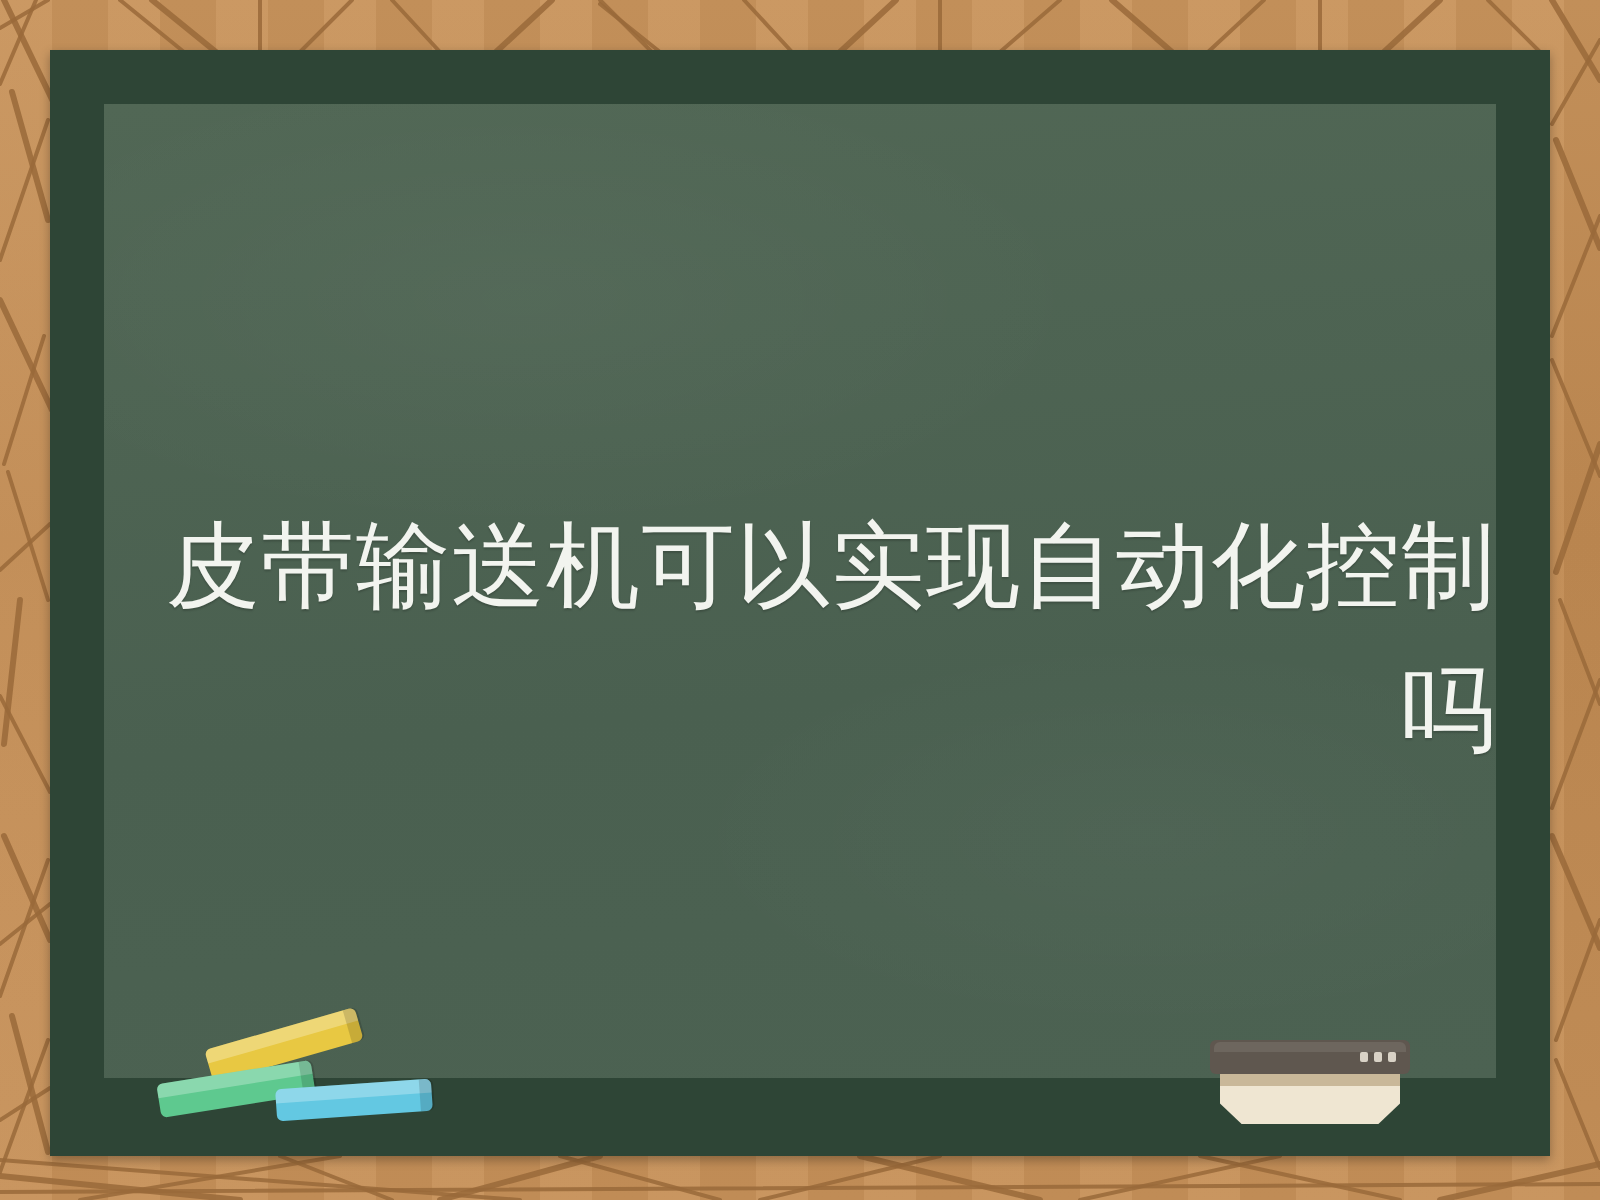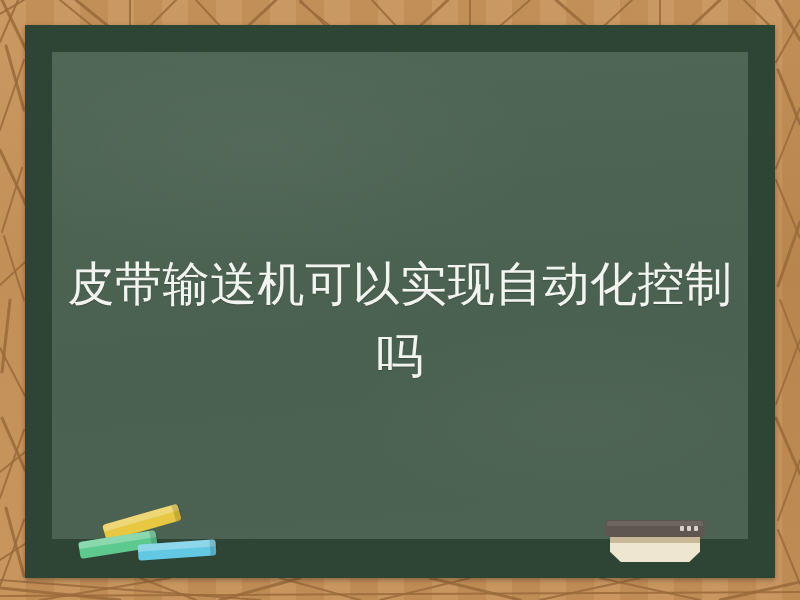--- a/index.html
+++ b/index.html
@@ -71,21 +71,21 @@
       radial-gradient(ellipse 50% 30% at 75% 75%, rgba(255,255,255,0.022), rgba(255,255,255,0) 70%);
     pointer-events: none;
   }
 
   
   #board-text {
     position: absolute;
     left: 0;
     right: 0;
     top: 196px;
-    text-align: center;
+    text-align: right;
     color: #f2f4ef;
     font-family: "DejaVu Serif", "Liberation Serif", serif;
     font-size: 47px;
     line-height: 72px;
     letter-spacing: 0.5px;
     white-space: pre-wrap;
     text-shadow: 0 1px 1px rgba(0,0,0,0.18);
   }
 
   

